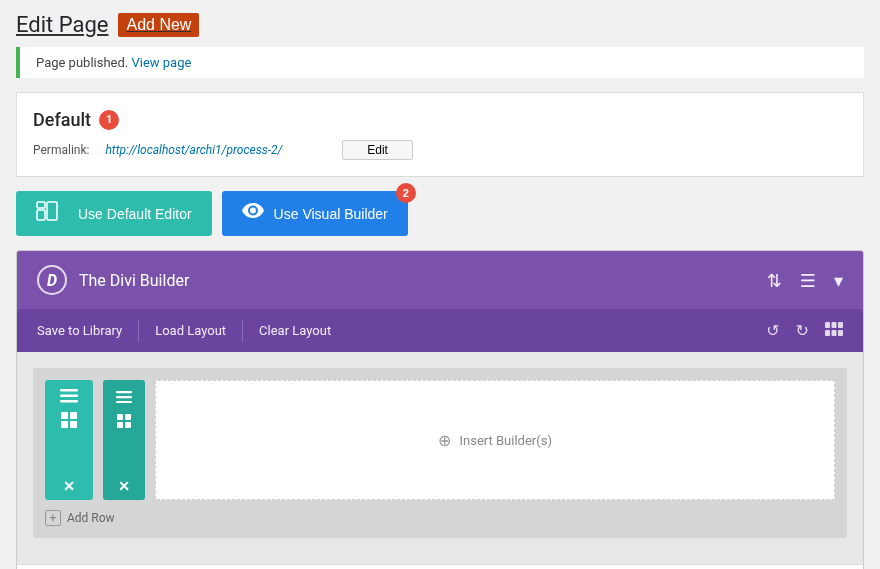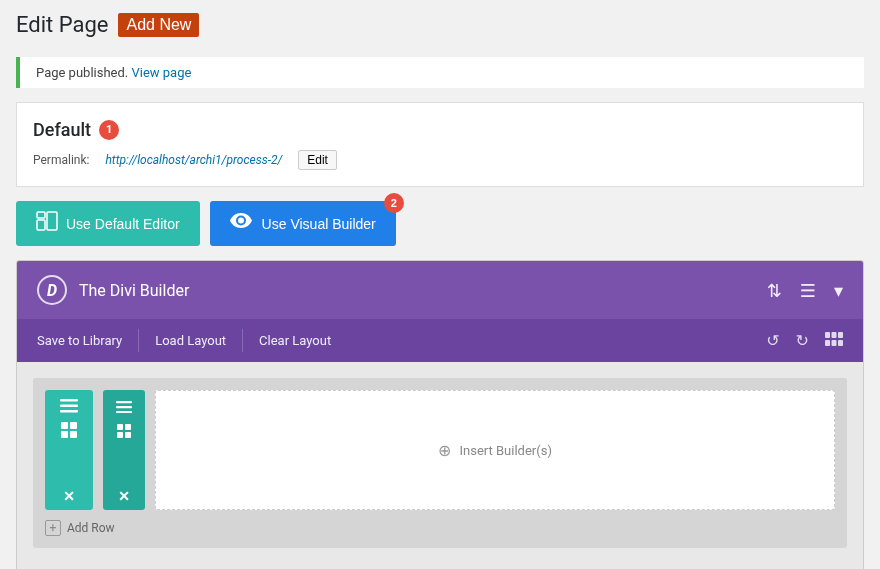--- a/index.html
+++ b/index.html
@@ -14,21 +14,22 @@
 
     .page-wrapper {
       padding: 12px 16px;
     }
 
     
     .page-header {
       display: flex;
       align-items: center;
       gap: 10px;
-      margin-bottom: 20px;
+      margin-bottom: 10px;
+      text-decoration: underline;
     }
     .page-title {
       font-size: 22px;
       font-weight: 400;
       color: #23282d;
     }
     .add-new-btn {
       background: #c2410c;
       color: #fff;
       border: none;
@@ -90,43 +91,44 @@
       color: #555;
     }
     .permalink-row a {
       color: #0073aa;
       text-decoration: none;
       font-style: italic;
     }
     .edit-btn {
       background: #f7f7f7;
       border: 1px solid #ccc;
-      padding: 2px 8px;
+      padding: 2px 24px;
       font-size: 12px;
       cursor: pointer;
       border-radius: 2px;
+      margin-left: 44px;
     }
 
     
     .builder-buttons {
       display: flex;
       gap: 10px;
       margin-bottom: 14px;
     }
     .btn-default-editor {
       background: #2ebdad;
       color: #fff;
       border: none;
       padding: 10px 20px;
       font-size: 14px;
       cursor: pointer;
       border-radius: 3px;
       display: flex;
       align-items: center;
-      gap: 8px;
+      gap: 20px;
     }
     .btn-visual-builder {
       background: #2080e8;
       color: #fff;
       border: none;
       padding: 10px 20px;
       font-size: 14px;
       cursor: pointer;
       border-radius: 3px;
       display: flex;

